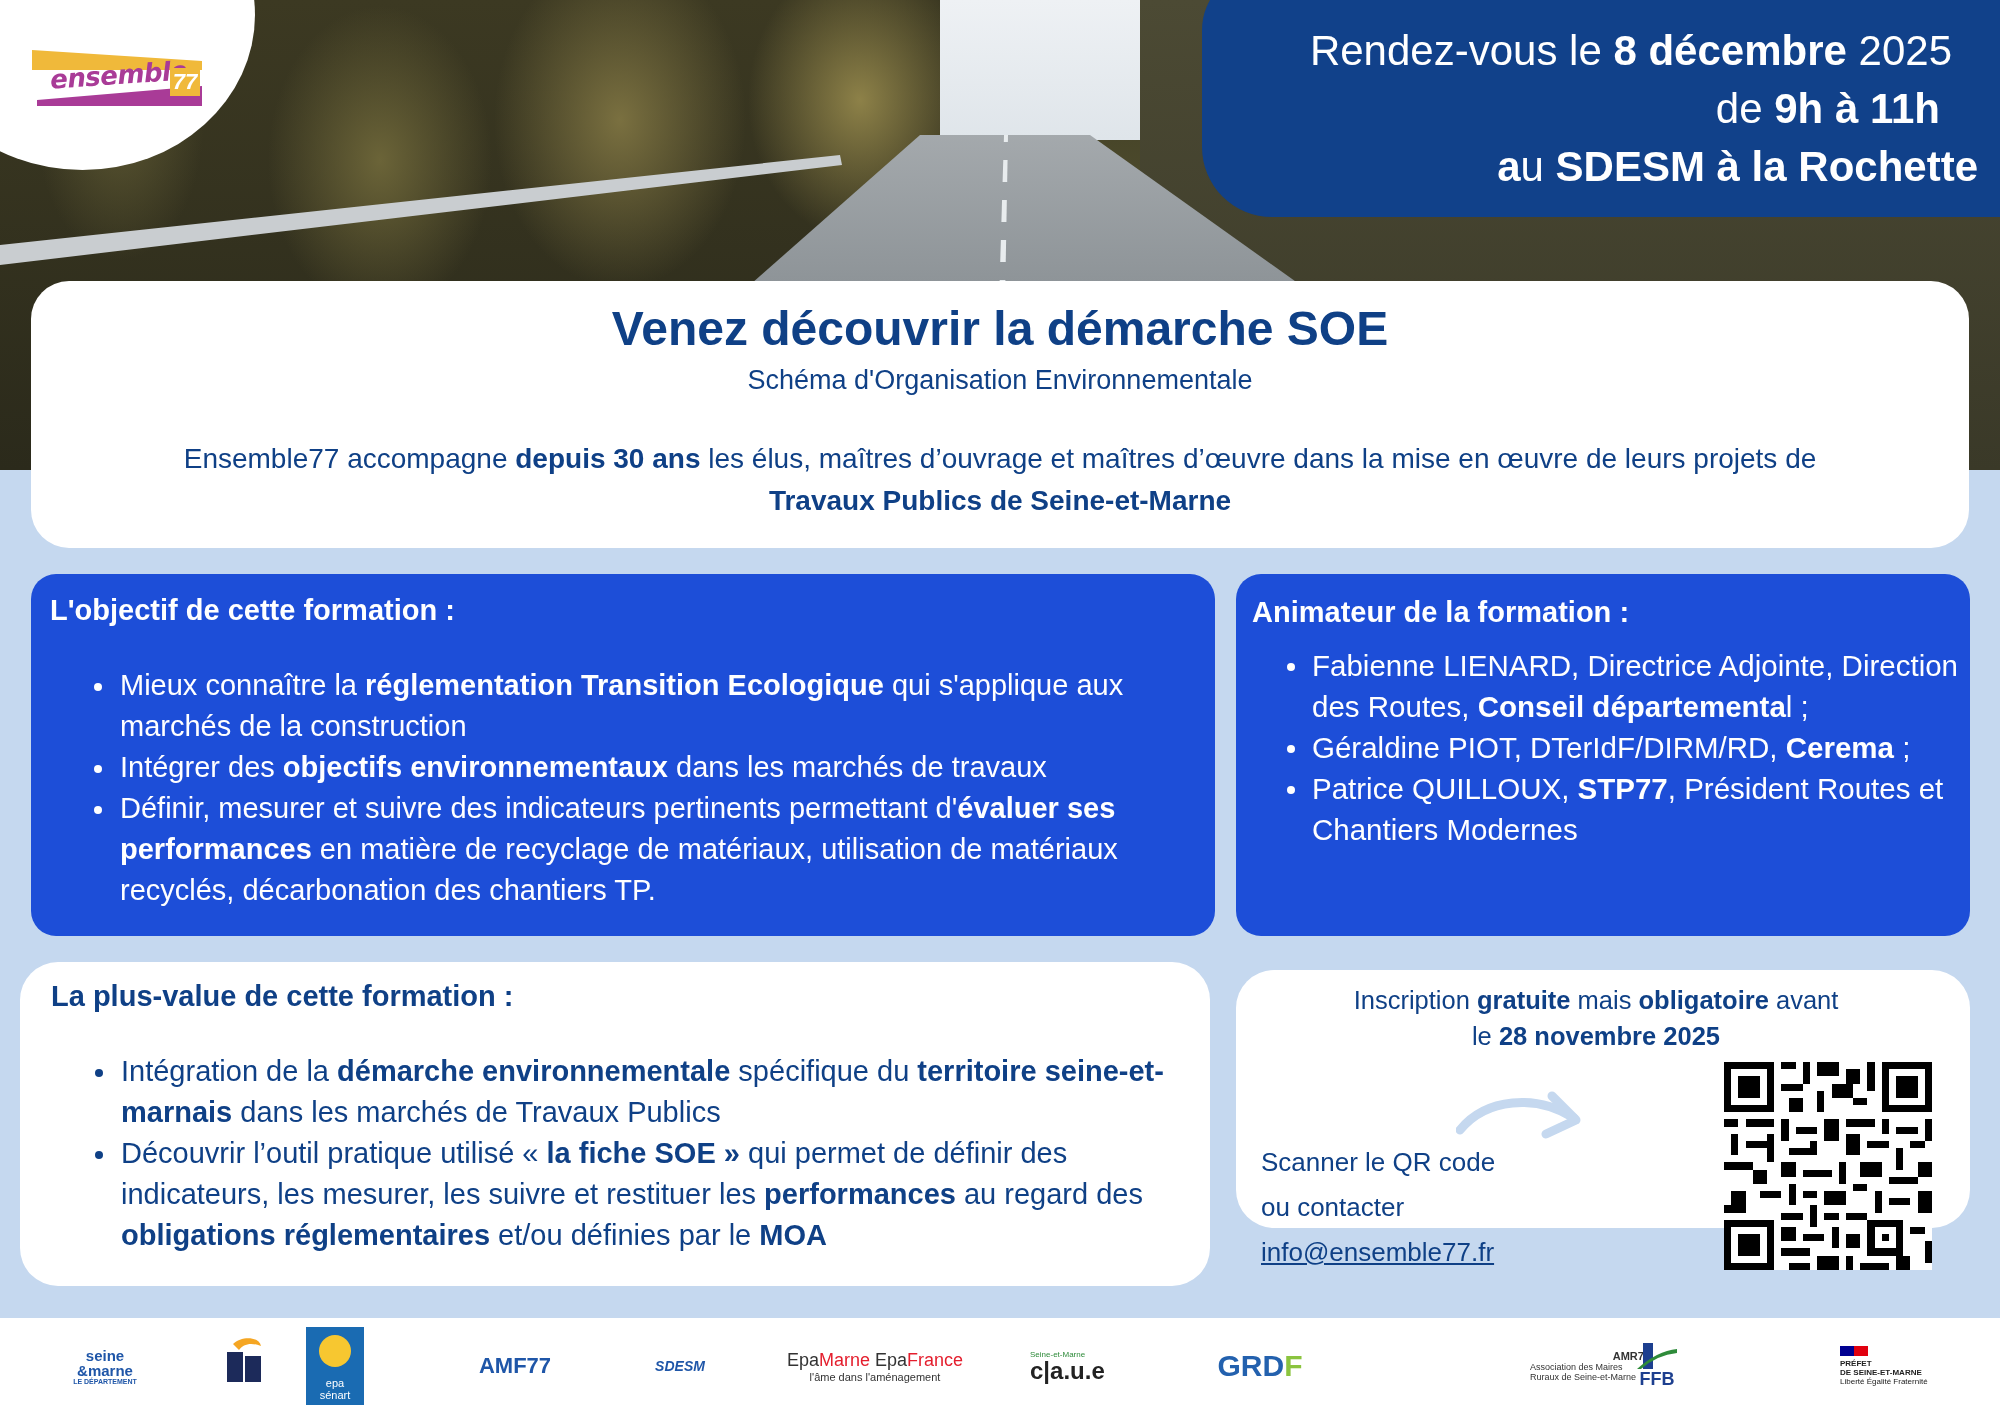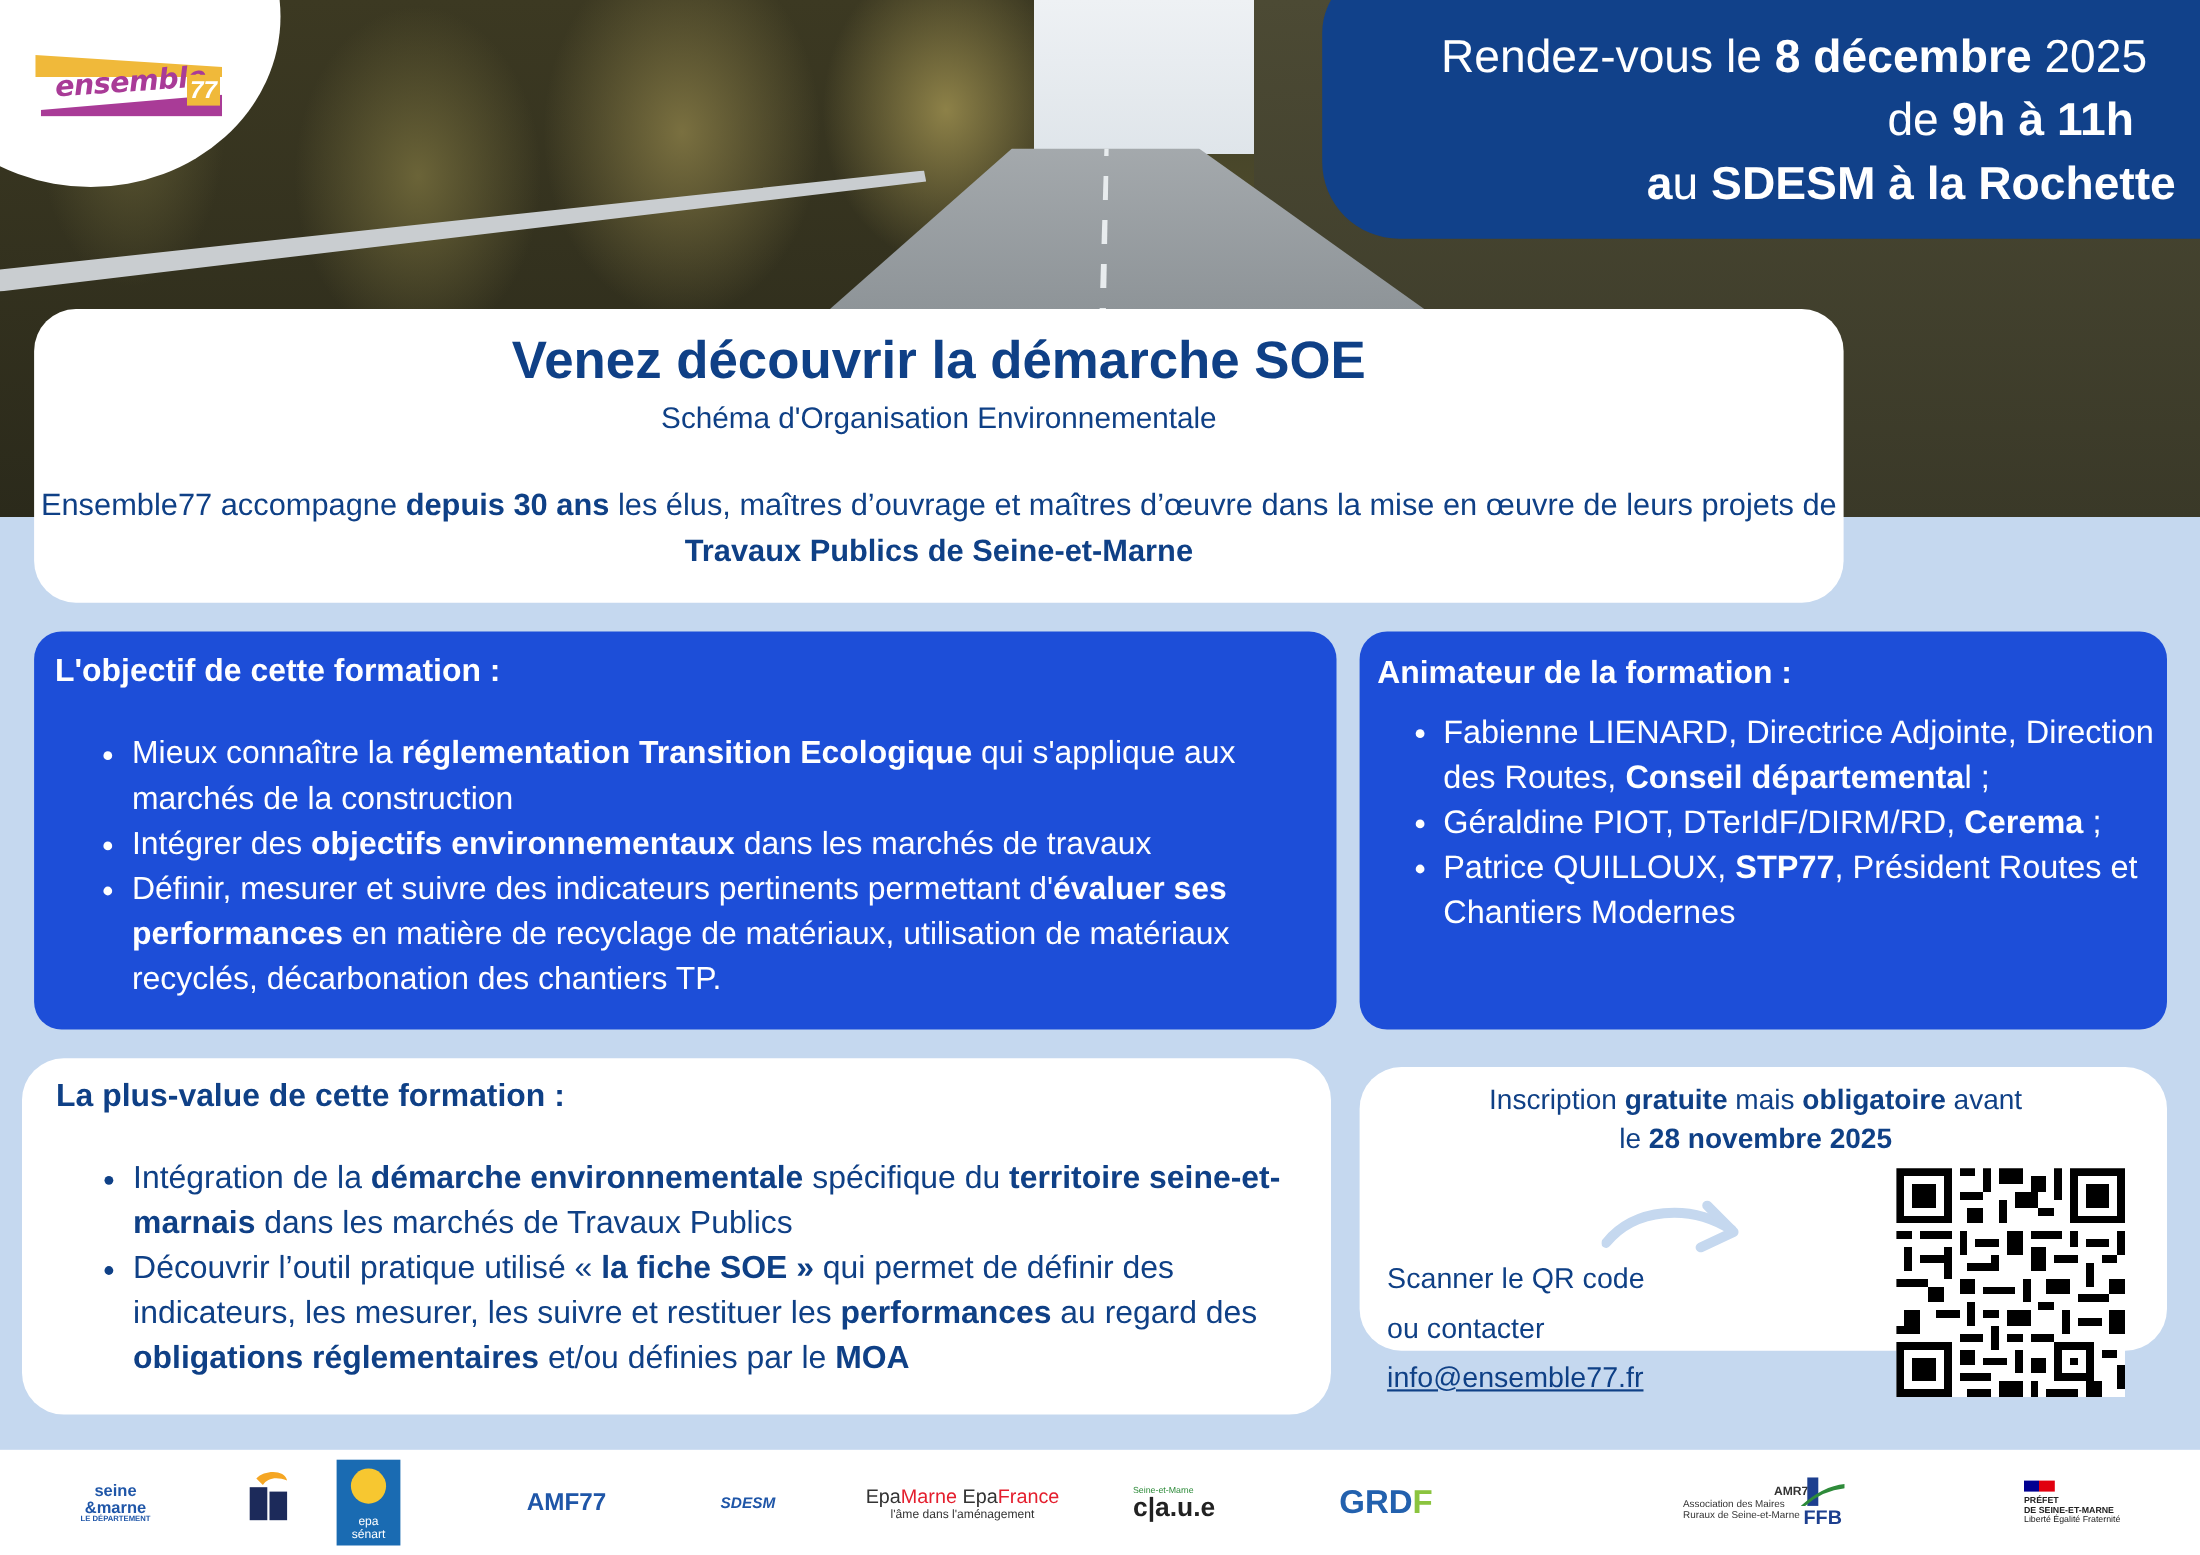--- a/index.html
+++ b/index.html
@@ -90,21 +90,21 @@
   .date-box .line1 { font-weight: 400; margin-right: 26px; }
   .date-box .line2 { margin-right: 38px; }
   .date-box .line3 { font-weight: 700; }
 
   
   .card { position: absolute; border-radius: 38px; }
   .card.white { background: #ffffff; color: #0f4086; }
   .card.blue { background: #1d4ed8; color: #ffffff; border-radius: 25px; }
 
   .intro {
-    left: 31px; top: 281px; width: 1645px; height: 267px; text-align: center;
+    left: 31px; top: 281px; width: 1938px; height: 267px; text-align: center;
   }
   .intro .title { font-size: 48px; font-weight: 700; margin-top: 18px; line-height: 60px; }
   .intro .subtitle { font-size: 27px; margin-top: 6px; }
   .intro .desc { font-size: 28px; line-height: 42px; margin-top: 42px; }
 
   .card .heading { font-size: 29px; font-weight: 700; }
   .card ul { list-style: none; margin-top: 16px; }
   .card li { position: relative; padding-left: 70px; font-size: 29px; line-height: 41px; }
   .card li::before {
     content: ""; position: absolute; left: 44px; top: 18px;

